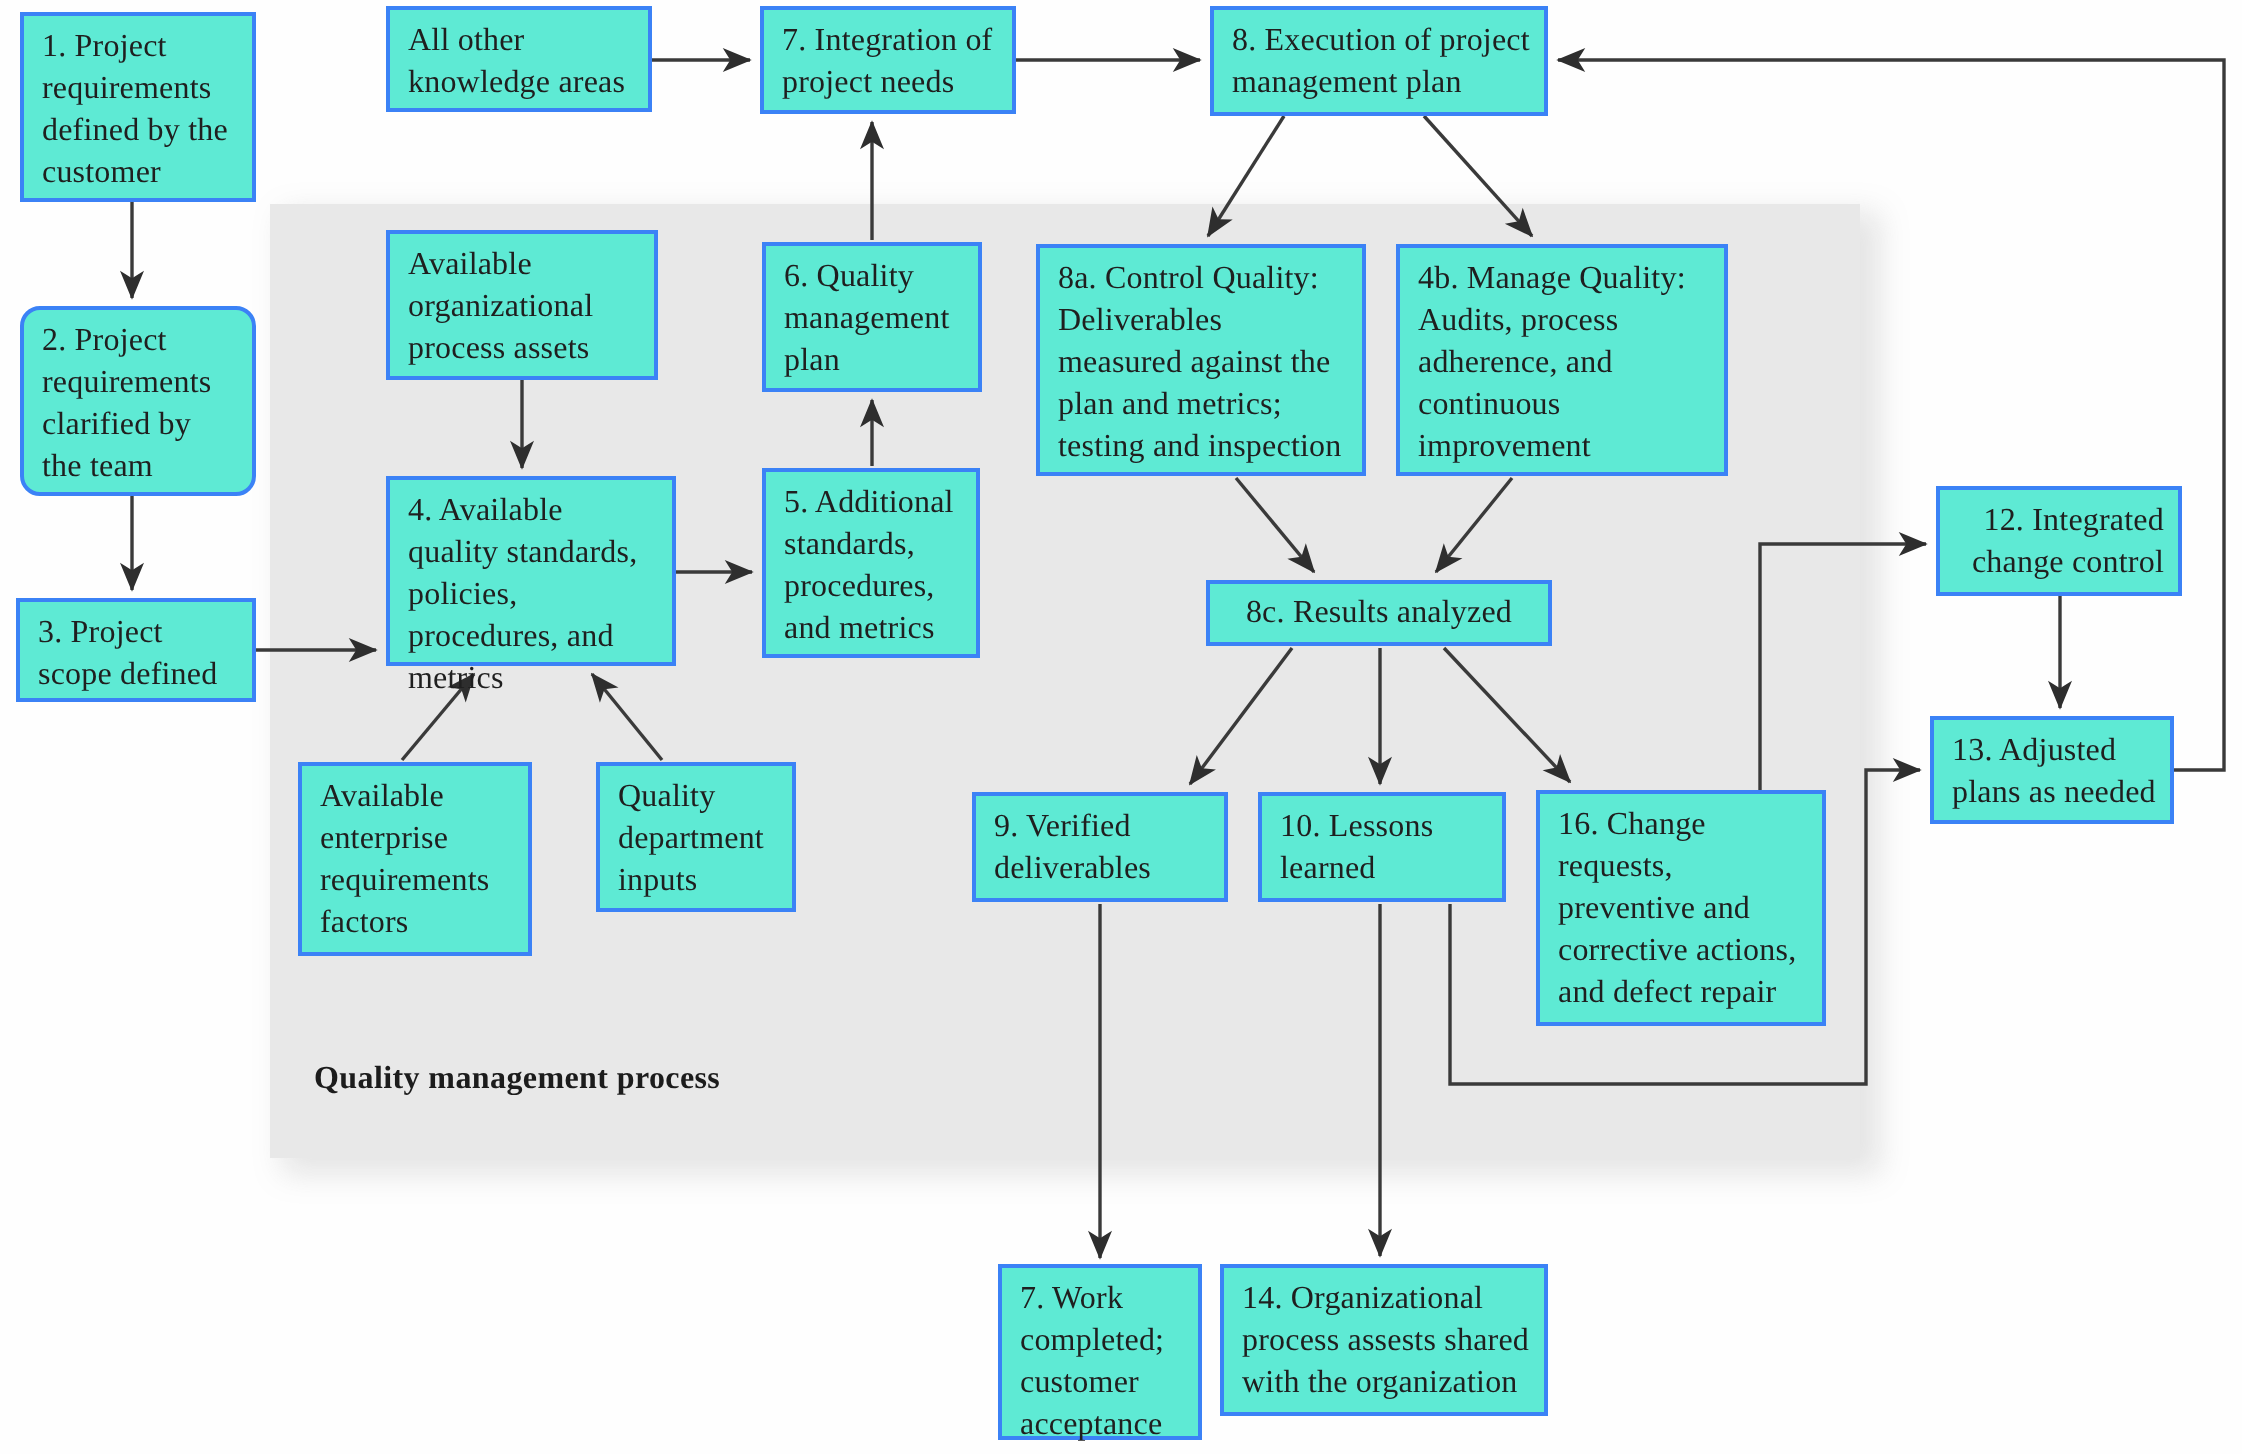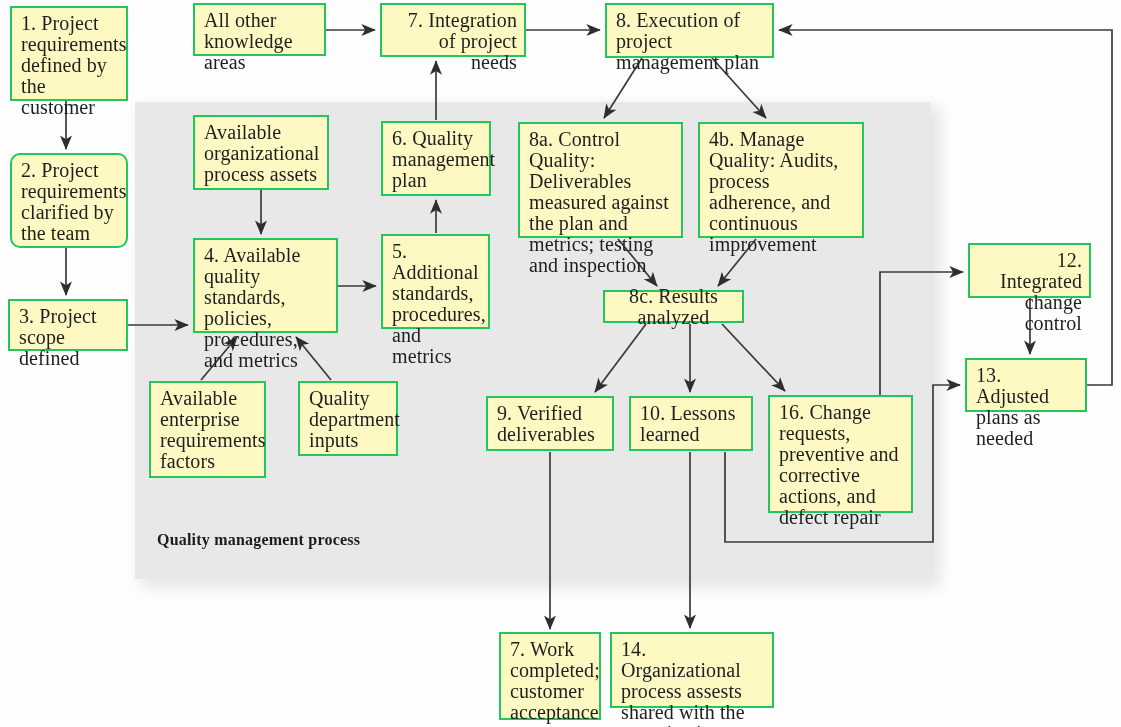--- a/index.html
+++ b/index.html
@@ -27,24 +27,24 @@
   #edges {
     position: absolute;
     left: 0;
     top: 0;
     z-index: 2;
   }
   .node {
     position: absolute;
     z-index: 3;
     box-sizing: border-box;
-    background: #fef9c3;
-    border: 2px solid #22c55e;
+    background: #5eead4;
+    border: 2px solid #3b82f6;
     color: #1f1f1f;
-    font-size: 20px;
+    font-size: 16px;
     line-height: 21px;
     padding: 5px 7px 4px 9px;
     letter-spacing: 0.1px;
   }
   .node.center {
     display: flex;
     align-items: center;
     justify-content: center;
     text-align: center;
     padding: 2px 4px;
@@ -99,29 +99,29 @@
       <polyline points="880,395 880,272 963,272" marker-end="url(#ah)"></polyline>
       <line x1="1030" y1="298" x2="1030" y2="354" marker-end="url(#ah)"></line>
       <polyline points="1086,385 1112,385 1112,30 779,30" marker-end="url(#ah)"></polyline>
     </g>
   </svg>
 
   <div class="node" style="left:10px;  top:6px;   width:118px; height:95px;">1. Project requirements defined by the customer</div>
   <div class="node" style="left:10px;  top:153px; width:118px; height:95px;border-radius:10px;">2. Project requirements clarified by the team</div>
   <div class="node" style="left:8px;   top:299px; width:120px; height:52px;">3. Project scope defined</div>
   <div class="node" style="left:193px; top:3px;   width:133px; height:53px;">All other knowledge areas</div>
-  <div class="node" style="left:380px; top:3px;   width:146px; height:54px;text-align:right;">7. Integration of project needs</div>
+  <div class="node" style="left:380px; top:3px;   width:128px; height:54px;">7. Integration of project needs</div>
   <div class="node" style="left:605px; top:3px;   width:169px; height:55px;">8. Execution of project management plan</div>
   <div class="node" style="left:193px; top:115px; width:136px; height:75px;">Available organizational process assets</div>
   <div class="node" style="left:381px; top:121px; width:110px; height:75px;">6. Quality management plan</div>
   <div class="node" style="left:518px; top:122px; width:165px; height:116px;">8a. Control Quality: Deliverables measured against the plan and metrics; testing and inspection</div>
   <div class="node" style="left:698px; top:122px; width:166px; height:116px;">4b. Manage Quality: Audits, process adherence, and continuous improvement</div>
   <div class="node" style="left:193px; top:238px; width:145px; height:95px;">4. Available quality standards, policies, procedures, and metrics</div>
   <div class="node" style="left:381px; top:234px; width:109px; height:95px;">5. Additional standards, procedures, and metrics</div>
-  <div class="node center" style="left:603px; top:290px; width:141px; height:33px;">8c. Results analyzed</div>
+  <div class="node center" style="left:603px; top:290px; width:173px; height:33px;">8c. Results analyzed</div>
   <div class="node" style="left:149px; top:381px; width:117px; height:97px;">Available enterprise requirements factors</div>
   <div class="node" style="left:298px; top:381px; width:100px; height:75px;">Quality department inputs</div>
   <div class="node" style="left:486px; top:396px; width:128px; height:55px;">9. Verified deliverables</div>
   <div class="node" style="left:629px; top:396px; width:124px; height:55px;">10. Lessons learned</div>
   <div class="node" style="left:768px; top:395px; width:145px; height:118px;">16. Change requests, preventive and corrective actions, and defect repair</div>
   <div class="node" style="left:968px; top:243px; width:123px; height:55px;text-align:right;">12. Integrated change control</div>
   <div class="node" style="left:965px; top:358px; width:122px; height:54px;">13. Adjusted plans as needed</div>
   <div class="node" style="left:499px; top:632px; width:102px; height:88px;">7. Work completed; customer acceptance</div>
   <div class="node" style="left:610px; top:632px; width:164px; height:76px;">14. Organizational process assests shared with the organization</div>
 

